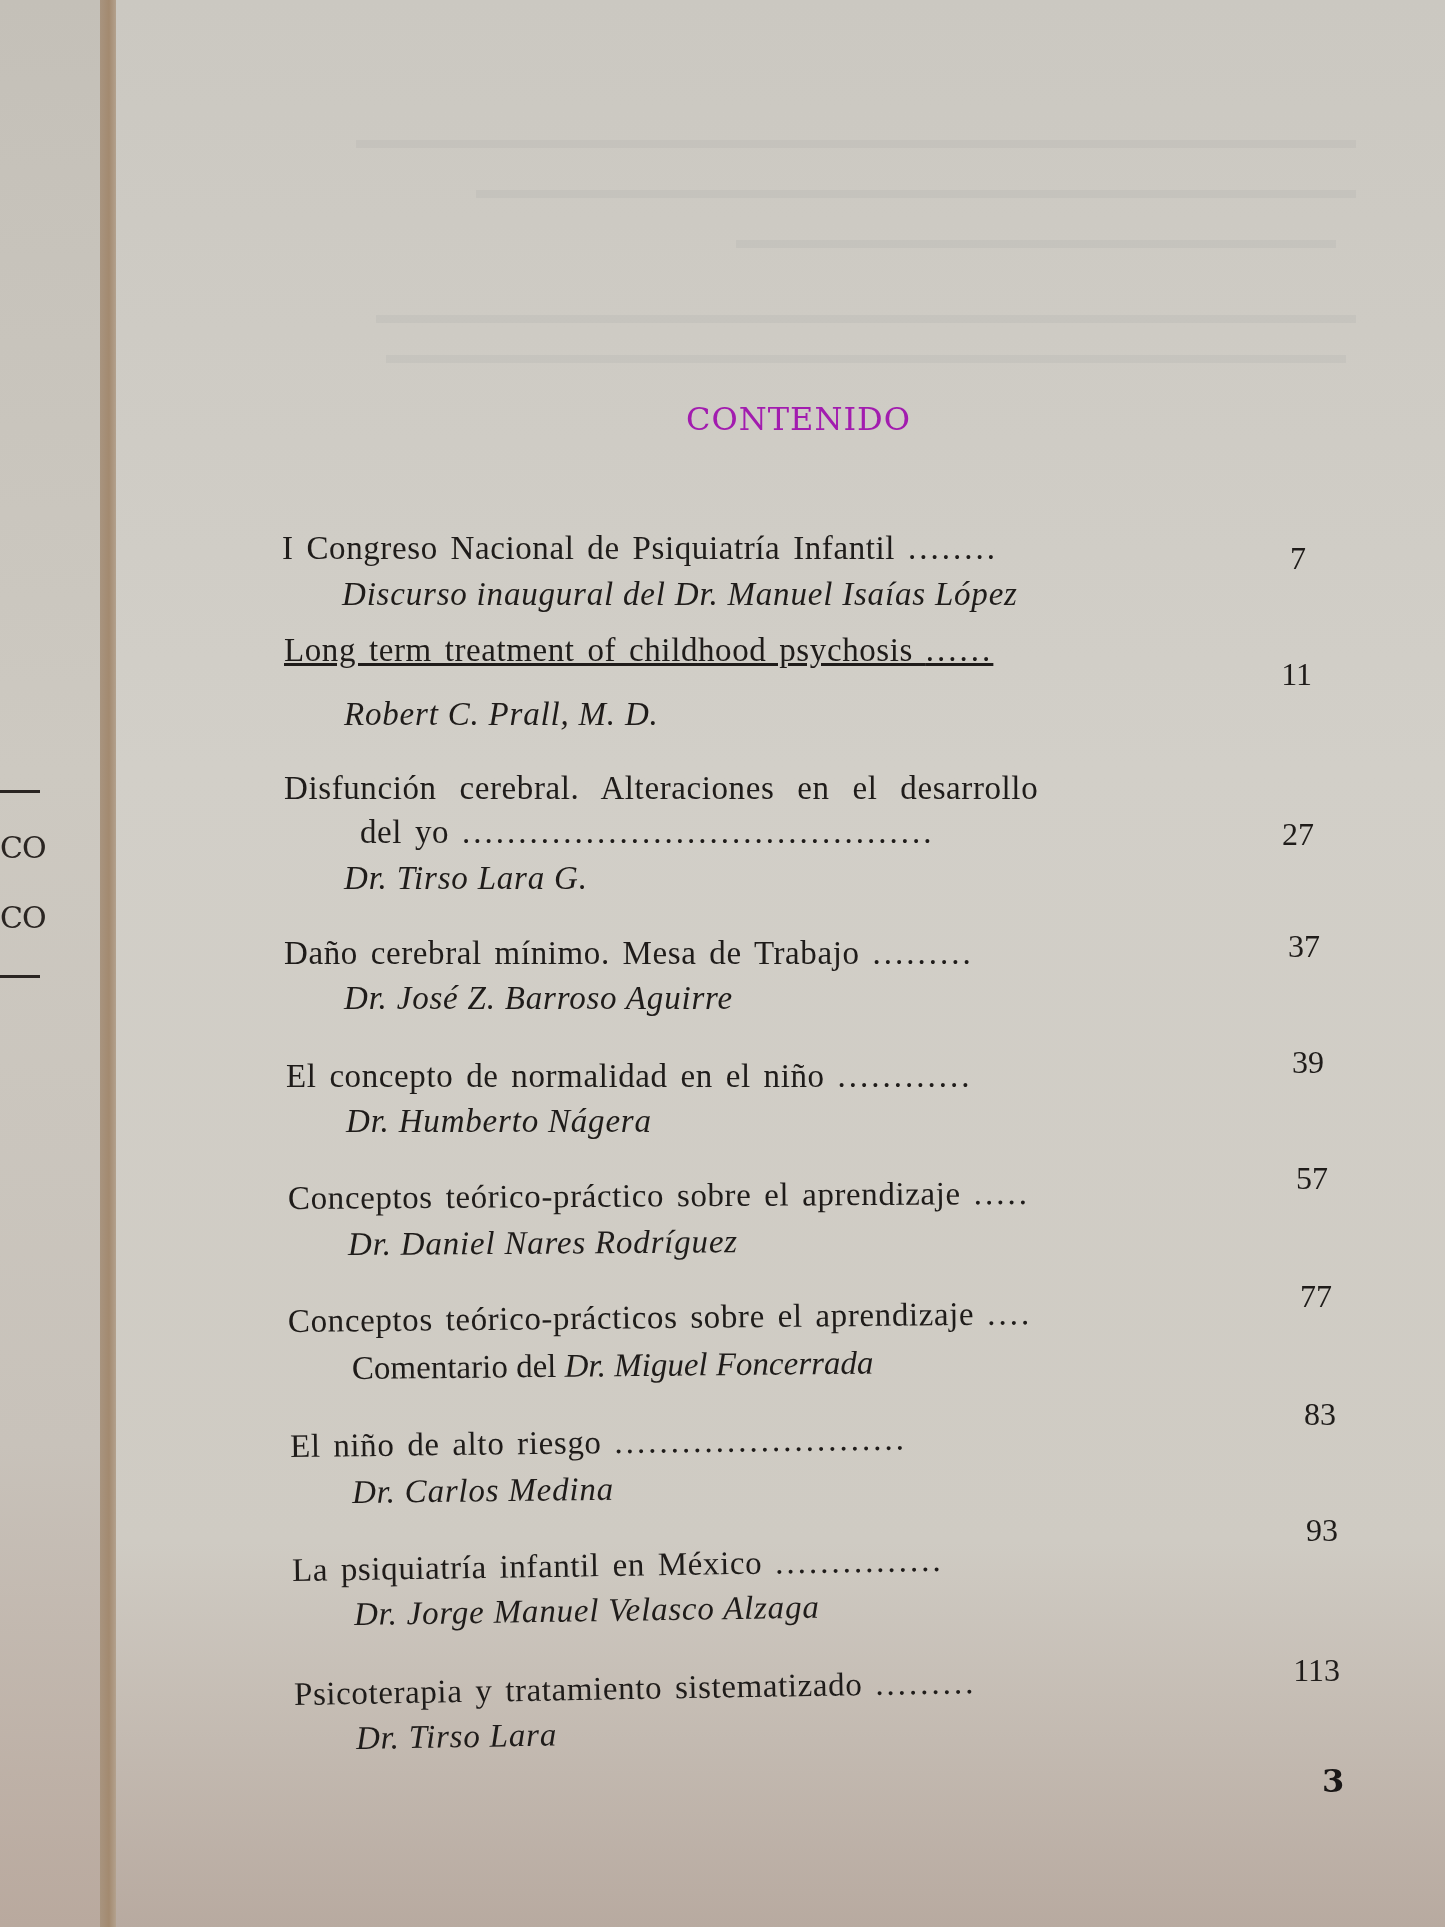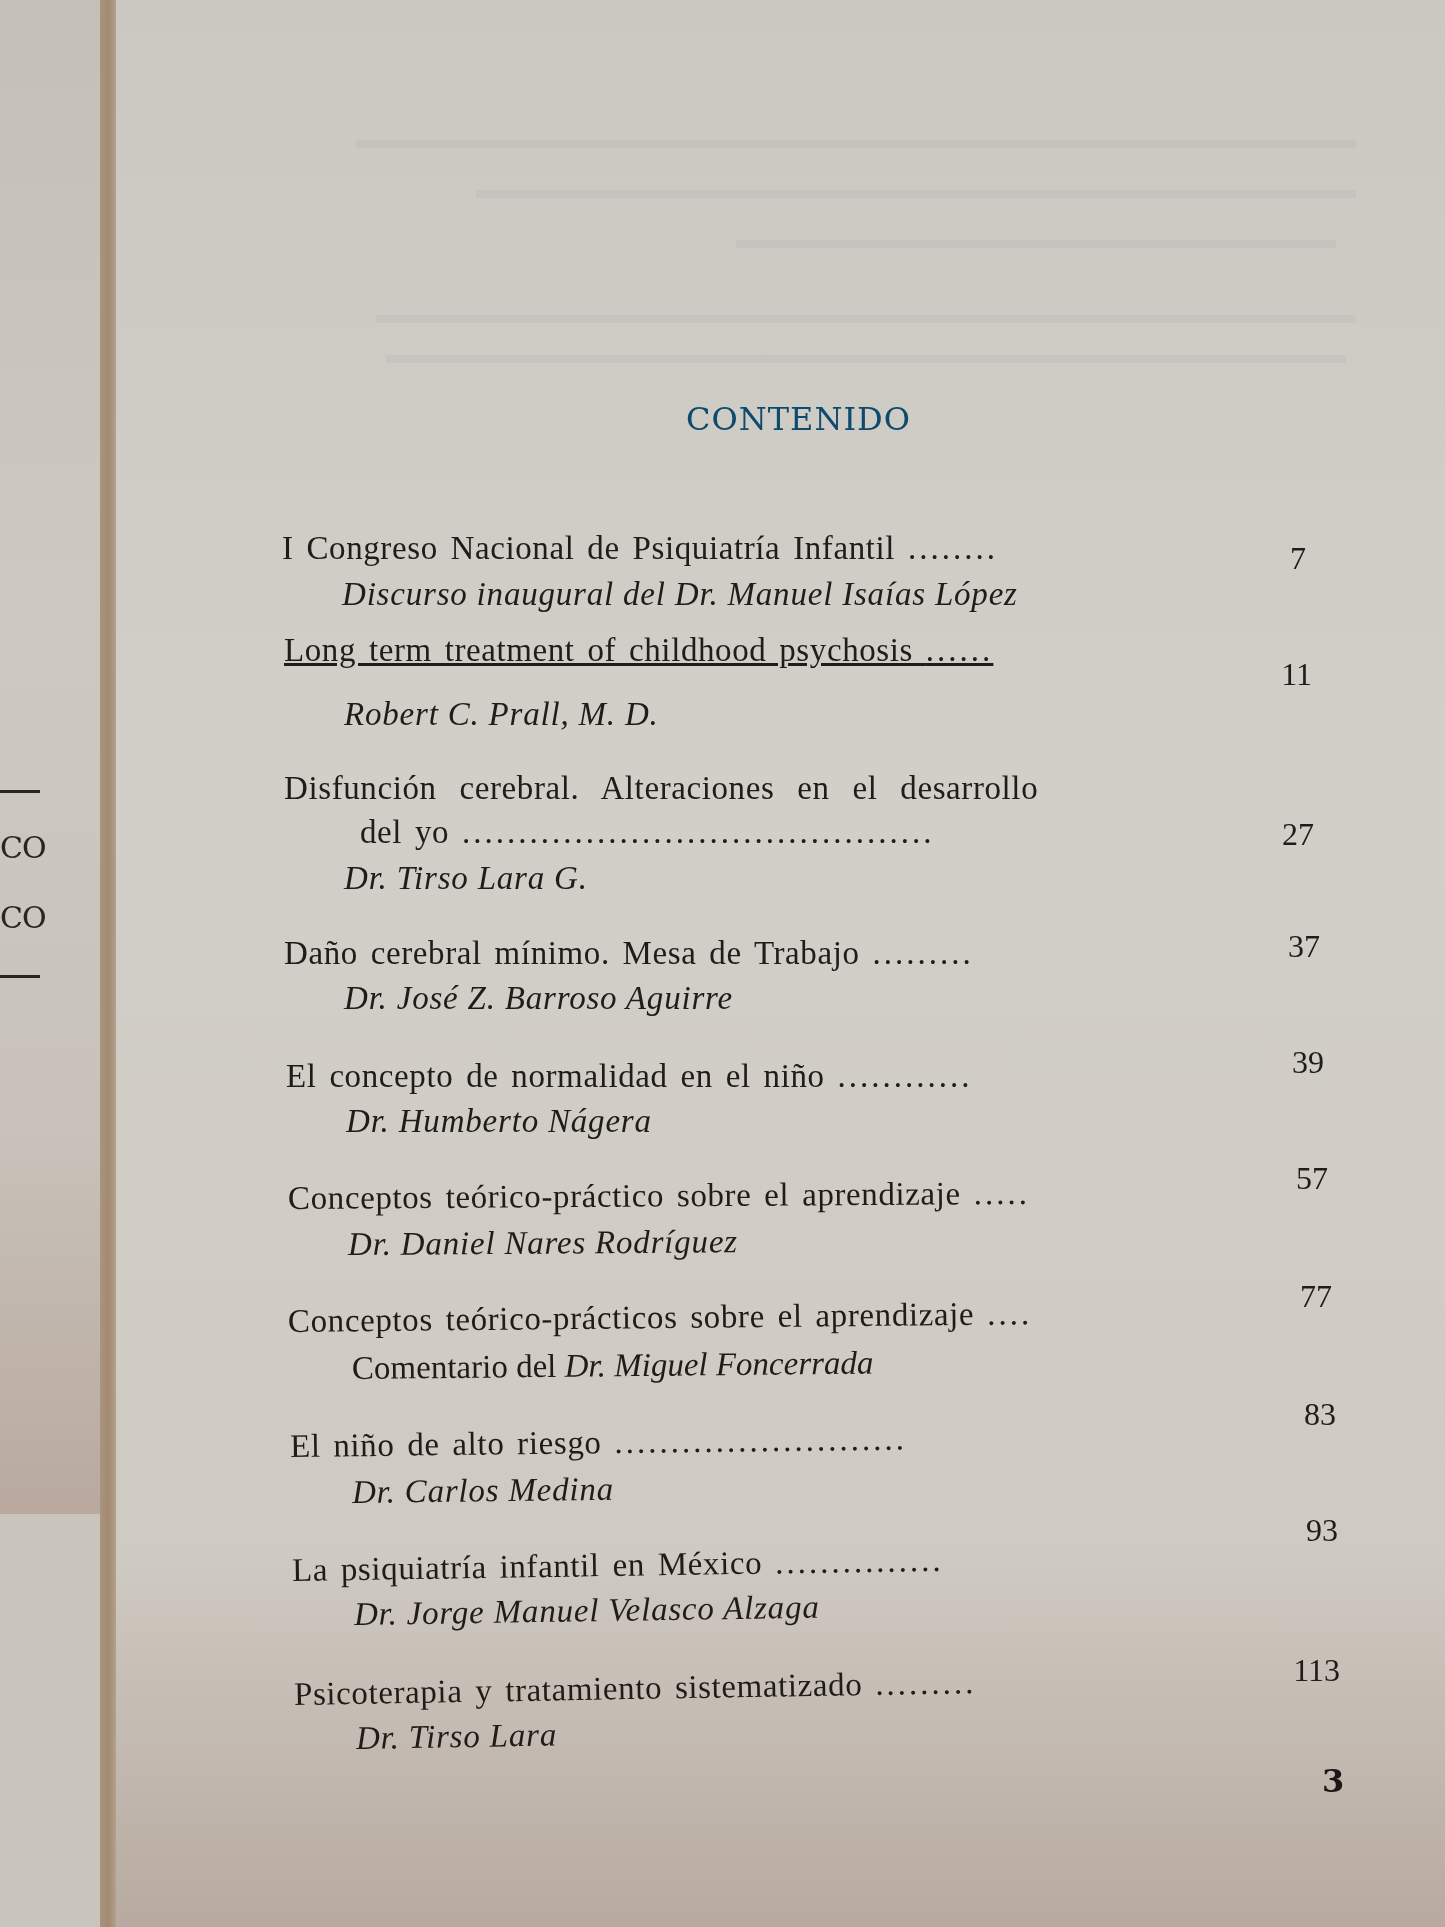--- a/index.html
+++ b/index.html
@@ -2,42 +2,42 @@
 <html><head>
 <meta charset="utf-8">
 <style>
   html, body { margin:0; padding:0; }
   body {
     width:1445px; height:1927px; position:relative; overflow:hidden;
     background:#c9c4bc;
     font-family:"DejaVu Serif", "Liberation Serif", serif;
   }
   .left-page {
-    position:absolute; left:0; top:0; width:104px; height:1514px;
+    position:absolute; left:0; top:0; width:104px; height:1927px;
     background:linear-gradient(180deg,#c4c0b8 0%,#cdc9c1 40%,#c8c2ba 75%,#b9a99e 100%);
   }
   .left-page .frag {
     position:absolute; left:0; font-size:30px; color:#2a2522; letter-spacing:-1px;
     font-family:"DejaVu Serif", serif;
   }
   .left-page .rule { position:absolute; left:0; width:40px; height:3px; background:#2a2522; }
   .gutter {
     position:absolute; left:100px; top:0; width:18px; height:1927px;
     background:linear-gradient(90deg,#a8947f,#a38a70 50%,#b8a896);
   }
   .right-page {
     position:absolute; left:116px; top:0; right:0; height:1927px;
     background:linear-gradient(180deg,#cbc8c1 0%,#d2cfc8 40%,#cfcbc3 80%,#b8aaa0 100%);
   }
   .showthrough {
     position:absolute; color:rgba(90,90,100,0.13); font-size:28px;
     transform:scaleX(-1); white-space:nowrap; font-family:"DejaVu Serif", serif;
   }
   .heading {
-    position:absolute; top:400px; left:686px; font-size:32px; color:#0c4a6e;
+    position:absolute; top:400px; left:686px; font-size:32px; color:#a21caf;
     letter-spacing:1px; font-family:"DejaVu Serif", serif;
   }
   .toc-line {
     position:absolute; white-space:nowrap; font-size:30px; color:#1f1c1a;
     font-family:"Liberation Serif", "DejaVu Serif", serif;
     transform-origin:left center;
   }
   .toc-line.title { font-size:33px; letter-spacing:0.6px; word-spacing:4px; }
   .toc-line.author { font-style:italic; font-size:33px; letter-spacing:0.8px; }
   .toc-line .ital { font-style:italic; }

